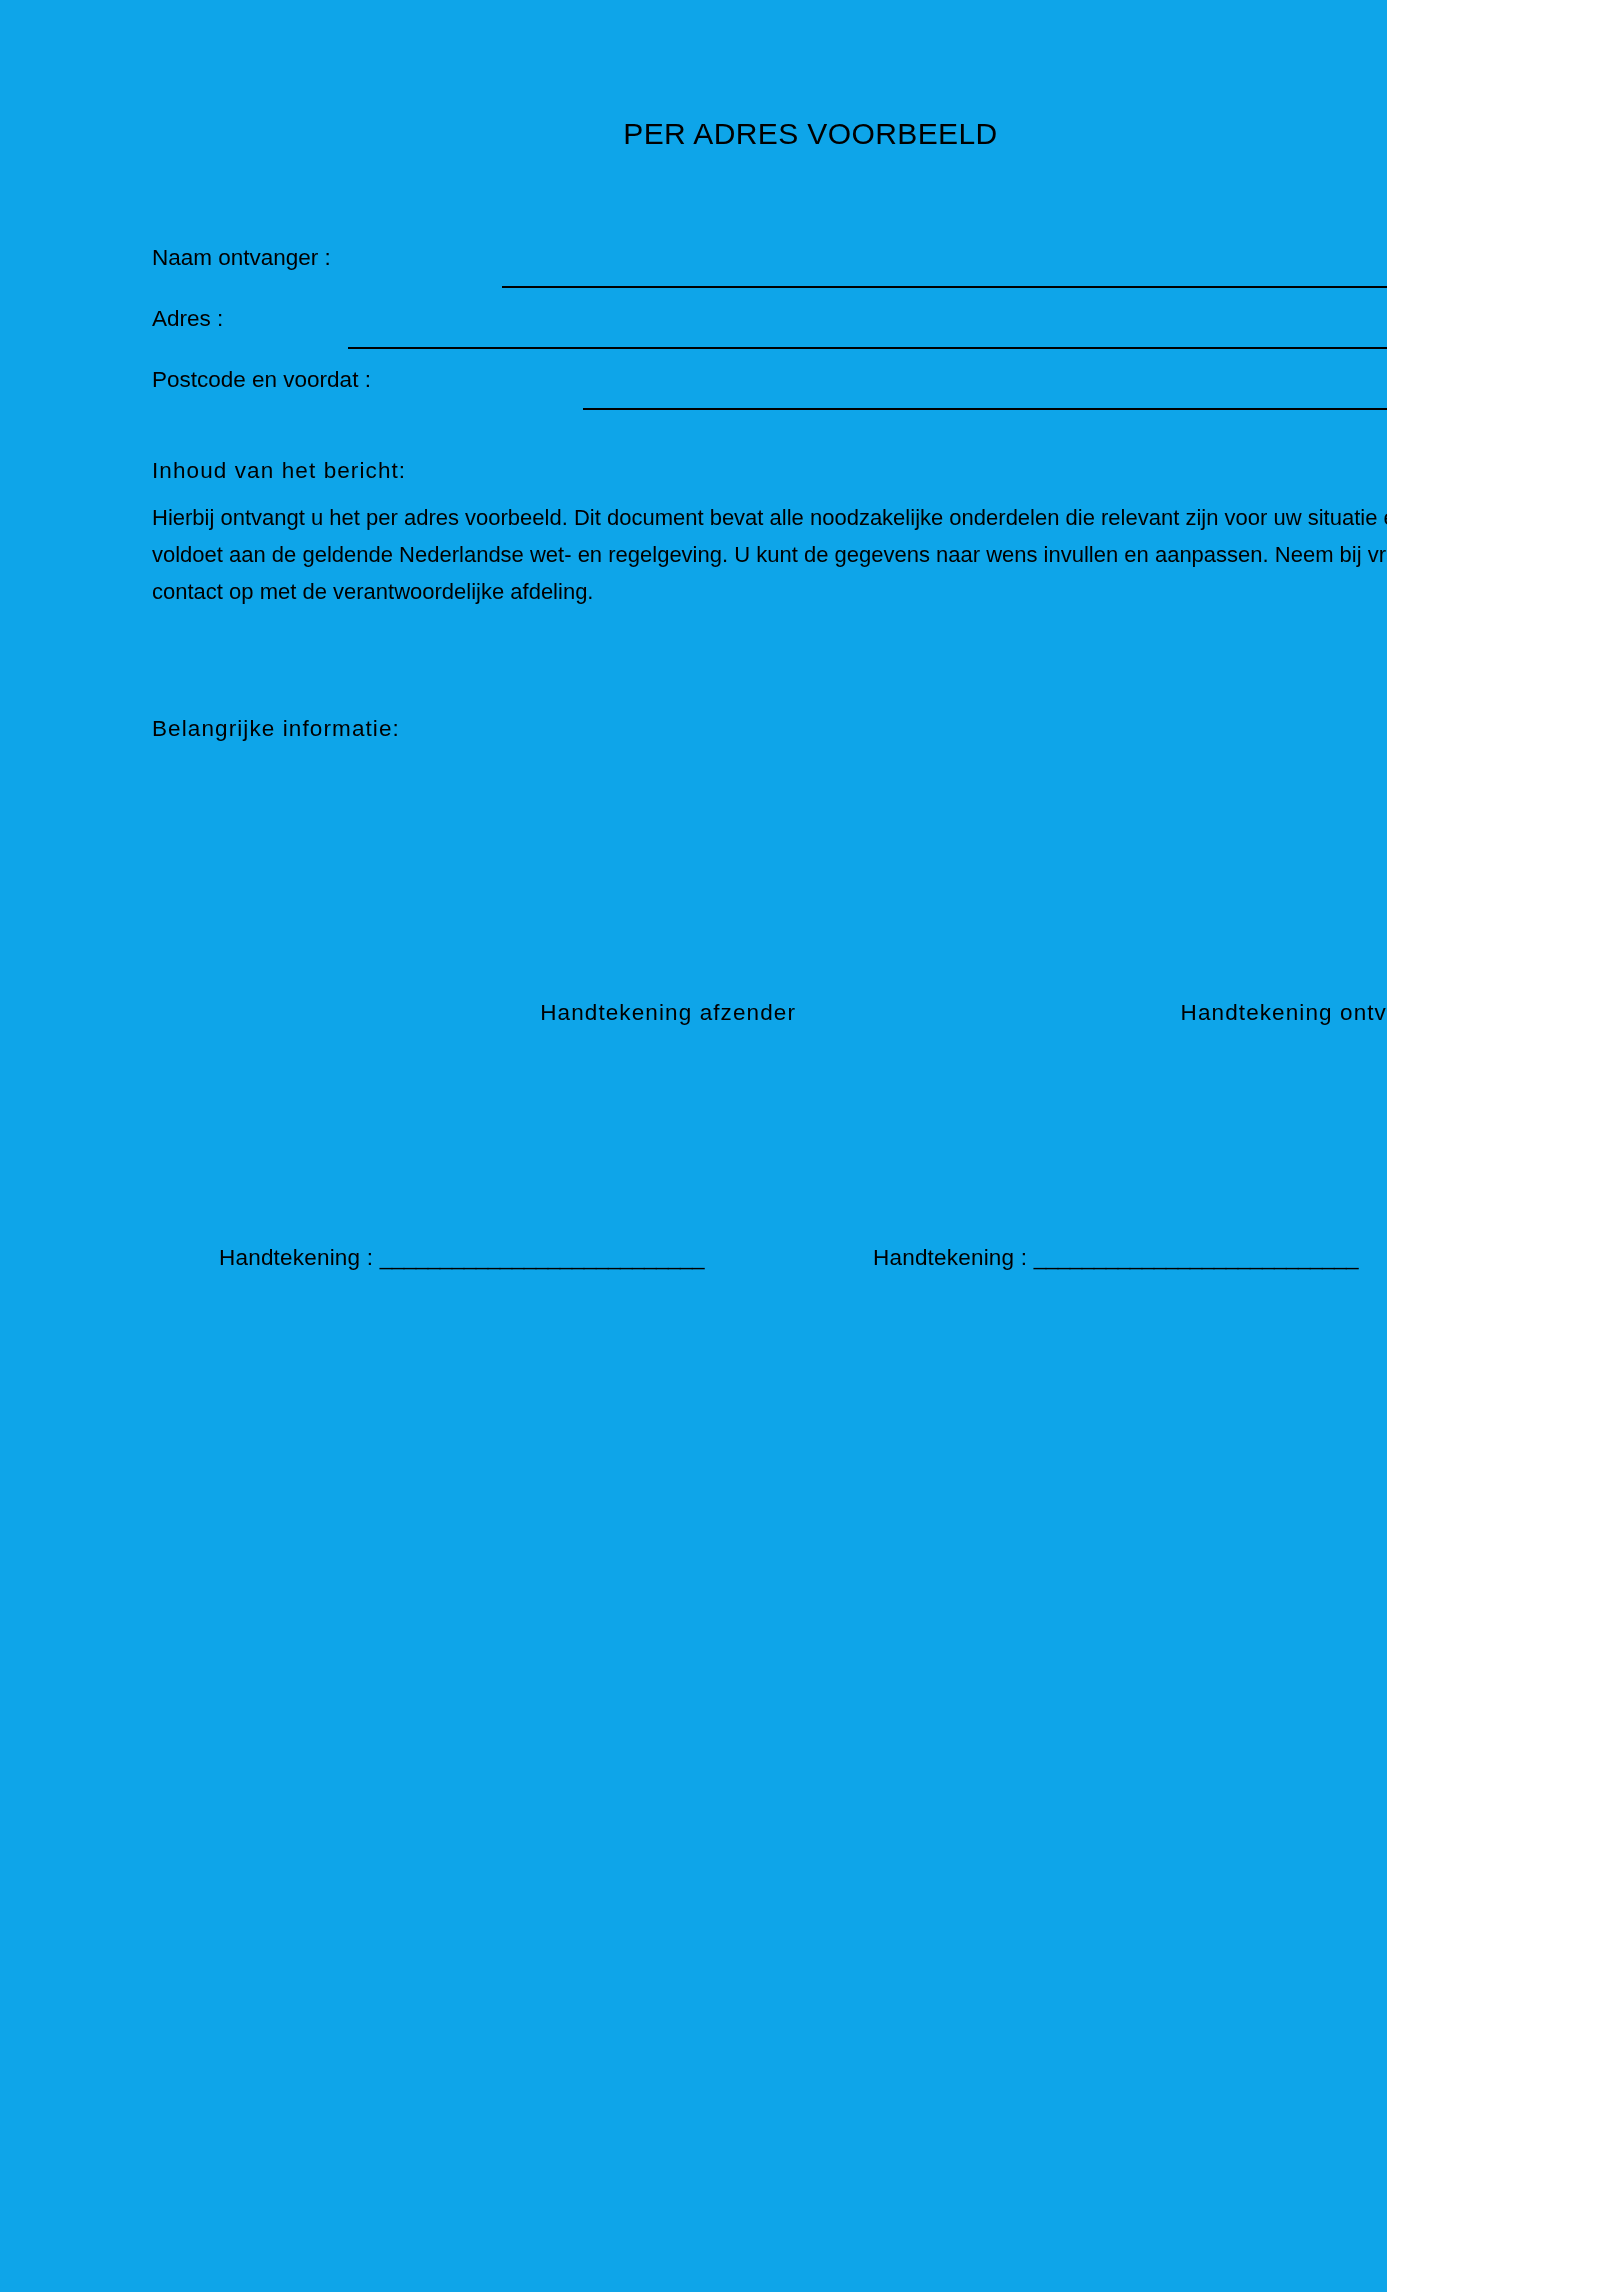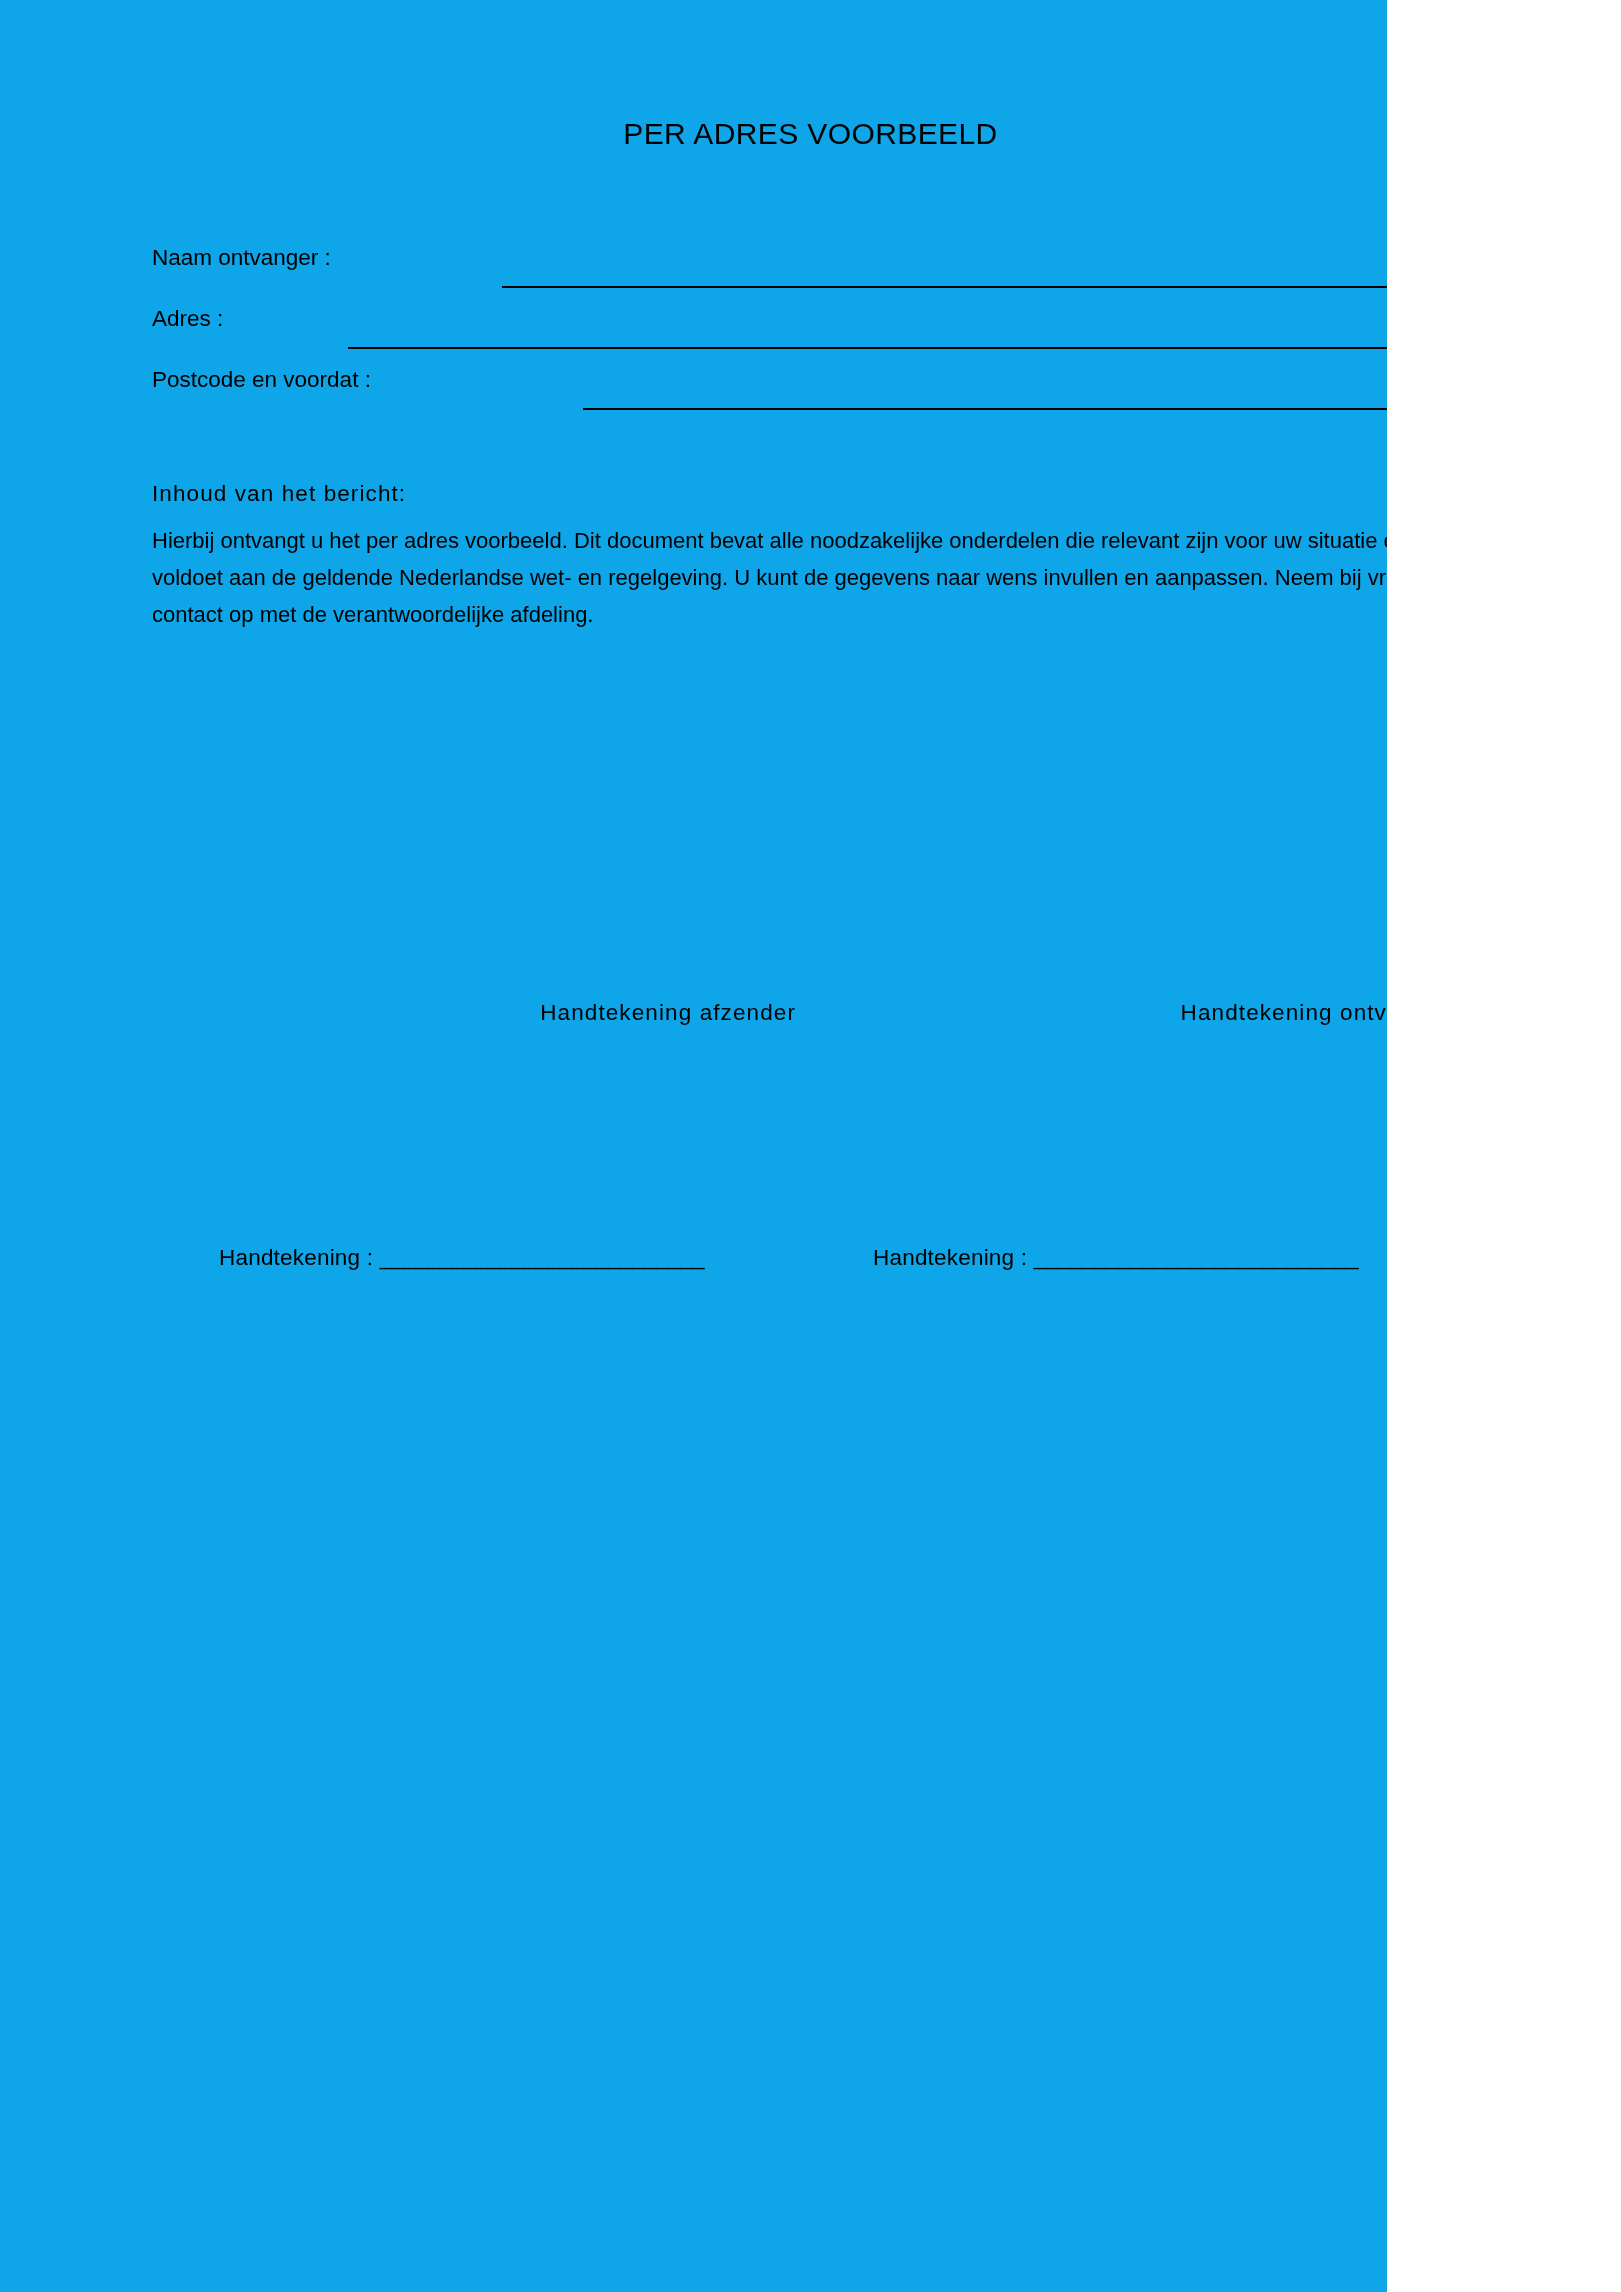--- a/index.html
+++ b/index.html
@@ -65,21 +65,21 @@
   .rule-1 { left: 350px; right: 0; }
   .rule-2 { left: 196px; right: 0; }
   .rule-3 { left: 431px; right: 0; }
 
   
   .section {
     position: absolute;
     left: 152px;
     width: 1323px;
   }
-  .section-inhoud { top: 477px; }
+  .section-inhoud { top: 454px; }
   .section-belangrijk { top: 712px; }
 
   .section-heading {
     font-size: 22.5px;
     line-height: 33px;
     letter-spacing: 1.1px;
     margin: 0 0 11.8px 0;
     white-space: pre;
   }
   .section-body {
@@ -149,20 +149,21 @@
     </div>
 
   </div>
 
   <div class="section section-inhoud">
     <p class="section-heading">Inhoud van het bericht:</p>
     <p class="section-body">Hierbij ontvangt u het per adres voorbeeld. Dit document bevat alle noodzakelijke onderdelen die relevant zijn voor uw situatie en voldoet aan de geldende Nederlandse wet- en regelgeving. U kunt de gegevens naar wens invullen en aanpassen. Neem bij vragen contact op met de verantwoordelijke afdeling.</p>
   </div>
 
   <div class="section section-belangrijk">
+    <p class="section-heading">Belangrijke informatie:</p>
   </div>
 
   <div class="sign-area">
 
     <div class="sign-col sign-col-left">
       <p class="sign-heading">Handtekening afzender</p>
       <p class="sign-line">
         <span class="sign-line-text">Handtekening : </span><span class="sign-line-rule">___________________________</span>
       </p>
     </div>

